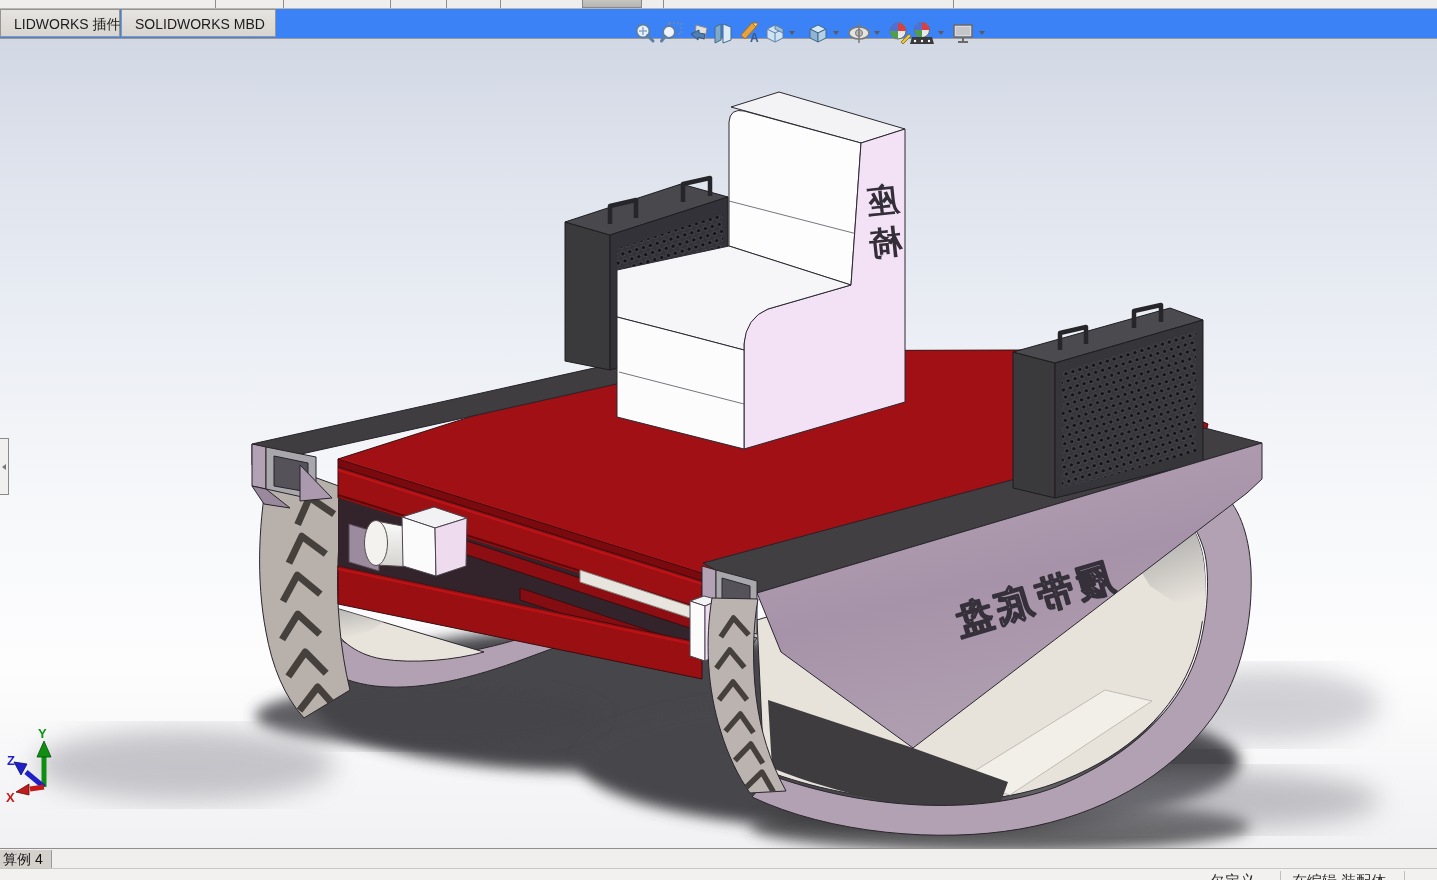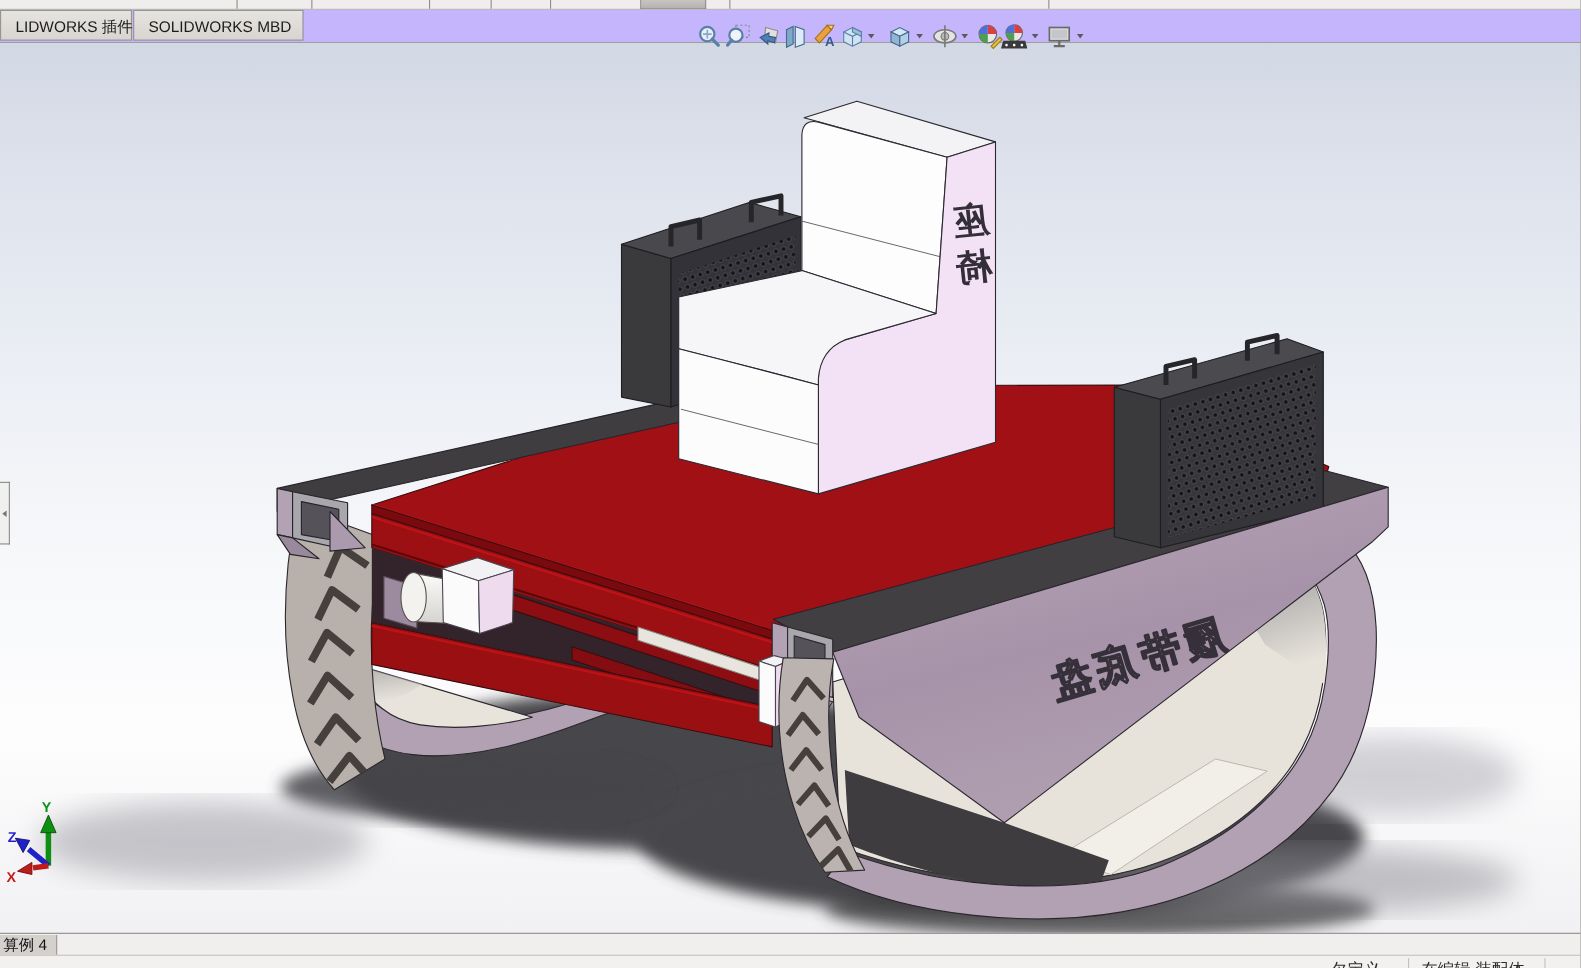--- a/index.html
+++ b/index.html
@@ -3,21 +3,21 @@
 <meta charset="utf-8">
 <style>
   html,body{margin:0;padding:0;background:#777;}
   .app{position:relative;width:1437px;height:880px;overflow:hidden;
        font-family:"Liberation Sans",sans-serif;background:#d5d2ce;}
   
   .row1{position:absolute;left:0;top:0;width:1437px;height:8px;background:#efeeec;border-bottom:1px solid #b7b5b2;z-index:6;}
   .row1 .tick{position:absolute;top:0;width:1px;height:8px;background:#8f8d8a;}
   .row1 .pressed{position:absolute;top:0;height:8px;background:linear-gradient(#c6c5c2,#b5b4b1);border:1px solid #8a8886;border-top:none;box-sizing:border-box;}
   
-  .tabbar{position:absolute;left:0;top:9px;width:1437px;height:29px;background:#c4b5fd;z-index:6;}
+  .tabbar{position:absolute;left:0;top:9px;width:1437px;height:29px;background:#3b82f6;z-index:6;}
   .cmtab{position:absolute;top:0;height:28px;line-height:28px;padding:0 13px;font-size:14px;color:#1c1c1c;
          background:linear-gradient(#e6e4e0,#d8d5d1);border:1px solid #979590;box-sizing:border-box;white-space:nowrap;}
   
   .hicon{position:absolute;top:12px;width:24px;height:24px;z-index:7;}
   .dd{position:absolute;top:22px;width:0;height:0;border-left:3.5px solid transparent;border-right:3.5px solid transparent;border-top:4px solid #5c5a58;z-index:7;}
   
   .viewport{position:absolute;left:0;top:38px;width:1437px;height:810px;z-index:1;
     background:linear-gradient(180deg,#d2d8e4 0%,#dde2ec 14%,#eceff5 38%,#f7f8fa 58%,#fdfdfe 78%,#f1f1f3 100%);
     border-top:1px solid #98989a;box-sizing:border-box;}
   #model-svg{position:absolute;left:0;top:0;width:1437px;height:880px;z-index:2;}

